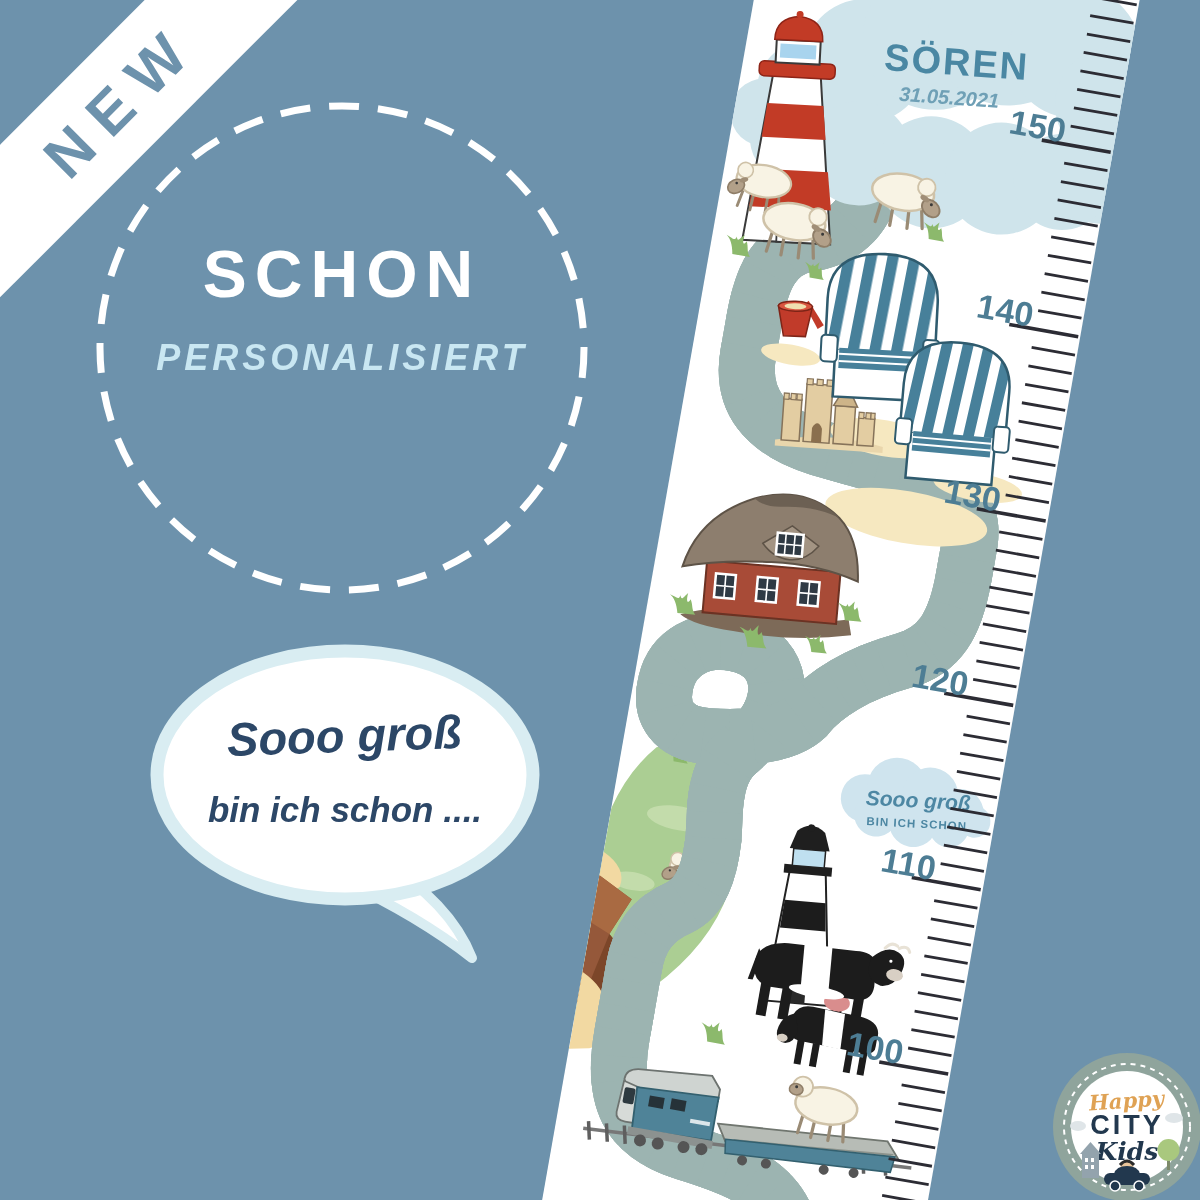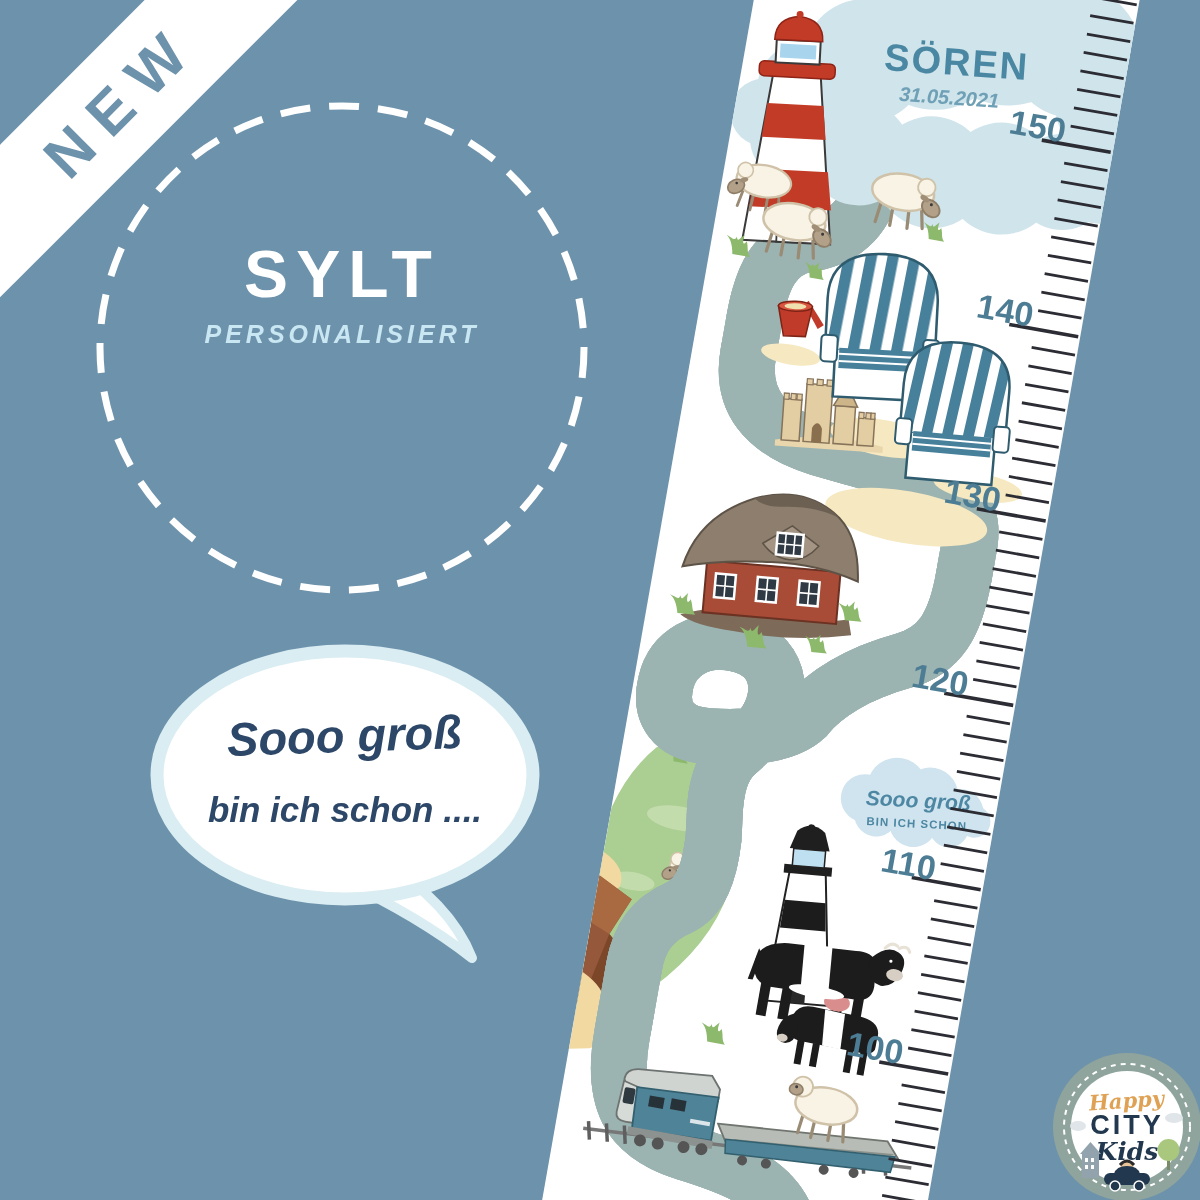--- a/index.html
+++ b/index.html
@@ -7,21 +7,21 @@
          background:#6d92ac;font-family:"Liberation Sans",sans-serif;}
   
   .ribbon{position:absolute;left:-115px;top:52px;width:460px;height:108px;background:#ffffff;
           transform:rotate(-45deg);display:flex;align-items:center;justify-content:center;}
   .ribbon span{color:#6d92ac;font-size:60px;font-weight:800;letter-spacing:16px;padding-left:16px;}
   
   .circle-svg{position:absolute;left:82px;top:88px;}
   .circle-text{position:absolute;left:112px;top:224px;width:460px;text-align:center;}
   .ct1{font-size:54px;font-weight:800;color:#2c4964;letter-spacing:3px;}
   .ct2{font-size:66px;font-weight:800;color:#ffffff;letter-spacing:8px;margin-top:12px;}
-  .ct3{font-size:25px;font-weight:600;font-style:italic;color:#c9e7f2;letter-spacing:4px;margin-top:8px;}
+  .ct3{font-size:36px;font-weight:600;font-style:italic;color:#c9e7f2;letter-spacing:4px;margin-top:25px;}
   
   .bubble-svg{position:absolute;left:140px;top:630px;}
   .bubble-t1{font-size:47px;font-weight:700;font-style:italic;fill:#2c4767;}
   .bubble-t2{font-size:35px;font-weight:600;font-style:italic;fill:#2c4767;}
   
   .strip{position:absolute;left:650px;top:-95px;width:380px;height:1400px;
          background:#ffffff;transform:rotate(10deg);}
   .strip svg{display:block;}
   .name-text{font-size:38px;font-weight:800;letter-spacing:2px;fill:#4a87a3;}
   .date-text{font-size:20px;font-style:italic;font-weight:600;fill:#6fa0b6;}
@@ -37,21 +37,21 @@
 </head>
 <body>
 
 <div class="stage">
 
   <svg class="circle-svg" width="520" height="520">
     <circle cx="260" cy="260" r="242" fill="none" stroke="#ffffff" stroke-width="7" stroke-dasharray="30 19"></circle>
   </svg>
 
   <div class="circle-text">
-    <div class="ct2">SYLT</div>
+    <div class="ct2">SCHON</div>
     <div class="ct3">PERSONALISIERT</div>
   </div>
 
   <div class="ribbon">
     <span>NEW</span>
   </div>
 
   <svg class="bubble-svg" width="420" height="350">
     <path d="M 240,230 Q 310,272 332,328 Q 278,286 205,252 Z" fill="#ffffff" stroke="#d9edf2" stroke-width="10" stroke-linejoin="round"></path>
     <ellipse cx="205" cy="145" rx="188" ry="124" fill="#ffffff" stroke="#d9edf2" stroke-width="13"></ellipse>

